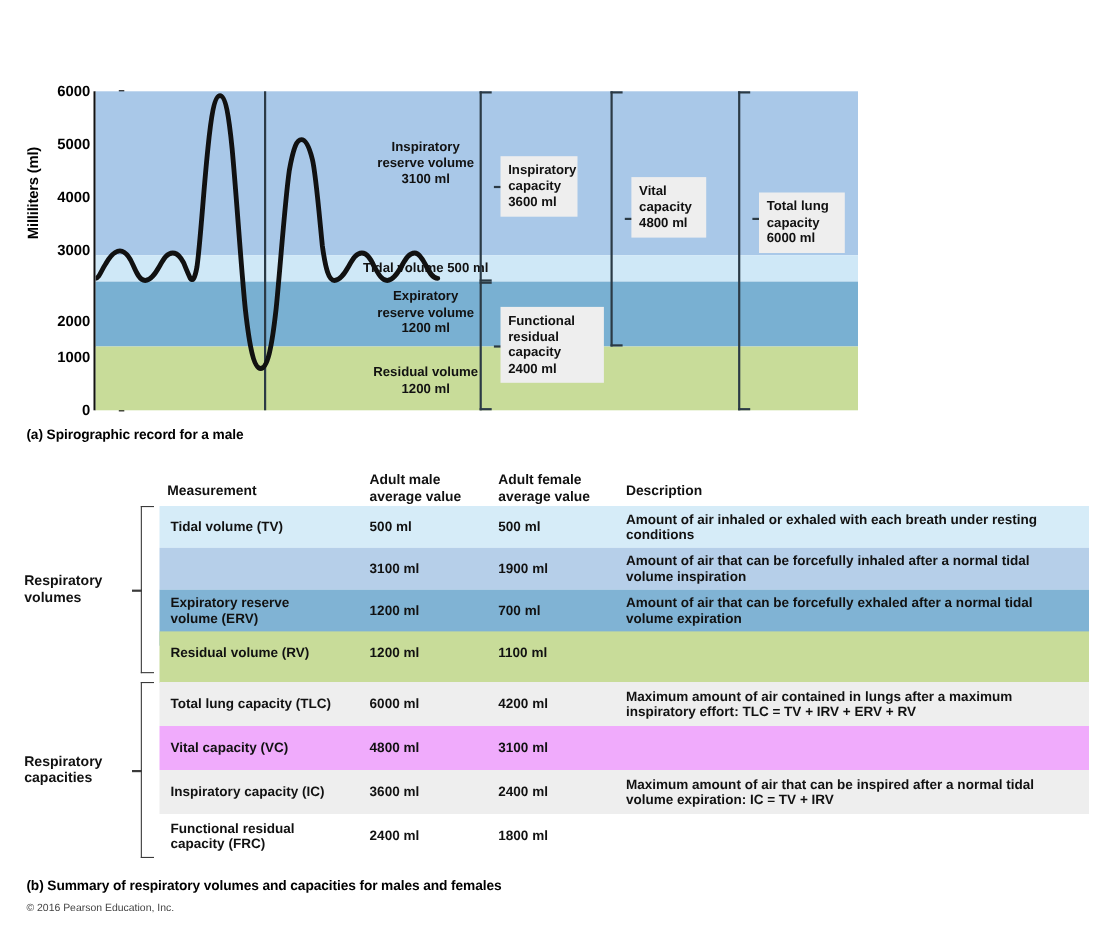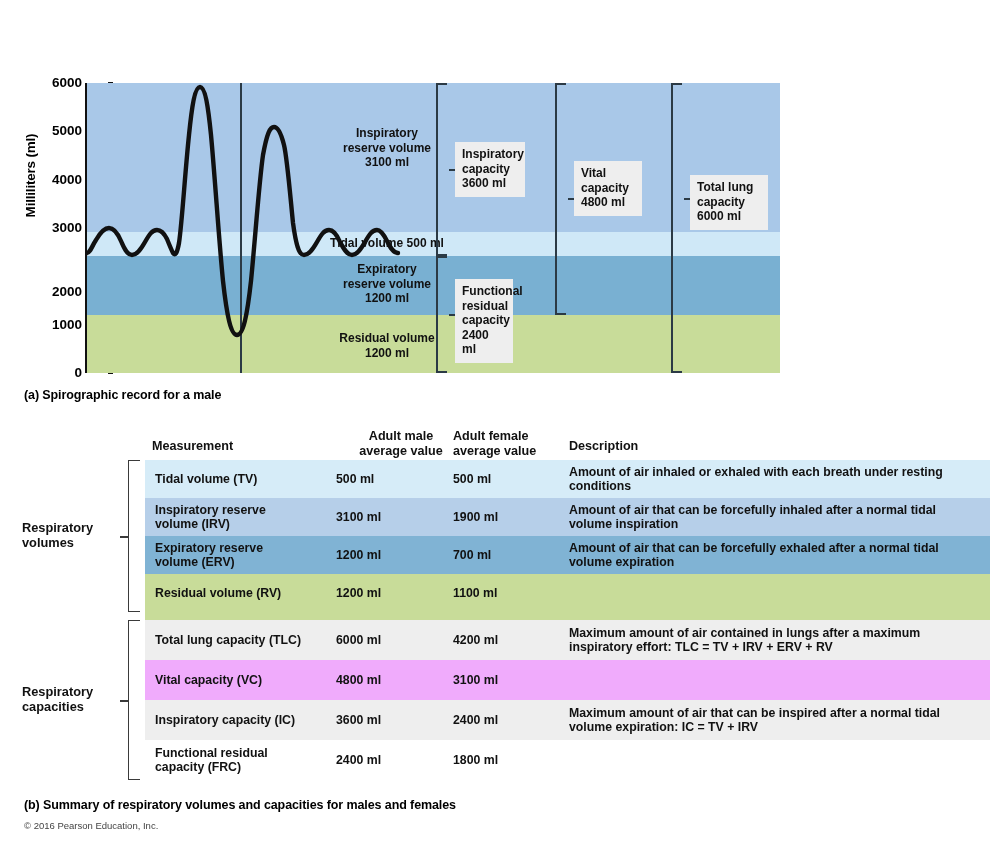--- a/index.html
+++ b/index.html
@@ -85,21 +85,21 @@
     position: absolute;
     background: #eeeeee;
     padding: 5px 7px 6px 7px;
     font-size: 12px;
     font-weight: bold;
     line-height: 14.5px;
     color: #111;
     white-space: pre-line;
   }
   #callout-ic  { left: 368px; top: 59px;  width: 70px; }
-  #callout-frc { left: 368px; top: 196px; width: 58px; }
+  #callout-frc { left: 368px; top: 196px; width: 94px; }
   #callout-vc  { left: 487px; top: 78px;  width: 68px; }
   #callout-tlc { left: 603px; top: 92px;  width: 78px; }
 
   
   .bracket {
     position: absolute;
     border: 2px solid #2b3a45;
     border-right: none;
     width: 11px;
   }
@@ -128,21 +128,21 @@
   
   #panel-b { position: absolute; left: 0; top: 415px; width: 1000px; height: 400px; }
   .th {
     position: absolute;
     font-size: 12.6px; font-weight: bold;
     line-height: 14.5px;
     white-space: pre-line;
     color: #111;
   }
   #th-measurement { left: 152px; top: 24px; width: 180px; }
-  #th-male        { left: 336px; top: 14px; width: 130px; text-align: center; }
+  #th-male        { left: 336px; top: 14px; width: 130px; }
   #th-female      { left: 453px; top: 14px; width: 130px; }
   #th-description { left: 569px; top: 24px; width: 200px; }
 
   .trow {
     position: absolute;
     left: 145px;
     width: 845px;
   }
   .cell {
     position: absolute;
@@ -313,22 +313,20 @@
 
     <div id="rows-volumes">
         <div class="trow" style="top: 45px; height: 38px; background: rgb(214, 236, 248);">
           <div class="cell c-name" style="top: 11.9px;">Tidal volume (TV)</div>
           <div class="cell c-male" style="top: 11.9px;">500 ml</div>
           <div class="cell c-fem" style="top: 11.9px;">500 ml</div>
           <div class="cell c-desc" style="top: 4.8px;">Amount of air inhaled or exhaled with each breath under resting
 conditions</div>
         </div>
         <div class="trow" style="top: 83px; height: 38px; background: rgb(182, 207, 233);">
-          <div class="cell c-name" style="top: 4.8px;">Inspiratory reserve
-volume (IRV)</div>
           <div class="cell c-male" style="top: 11.9px;">3100 ml</div>
           <div class="cell c-fem" style="top: 11.9px;">1900 ml</div>
           <div class="cell c-desc" style="top: 4.8px;">Amount of air that can be forcefully inhaled after a normal tidal
 volume inspiration</div>
         </div>
         <div class="trow" style="top: 121px; height: 51px; background: rgb(128, 179, 212);">
           <div class="cell c-name" style="top: 4.8px;">Expiratory reserve
 volume (ERV)</div>
           <div class="cell c-male" style="top: 11.9px;">1200 ml</div>
           <div class="cell c-fem" style="top: 11.9px;">700 ml</div>

